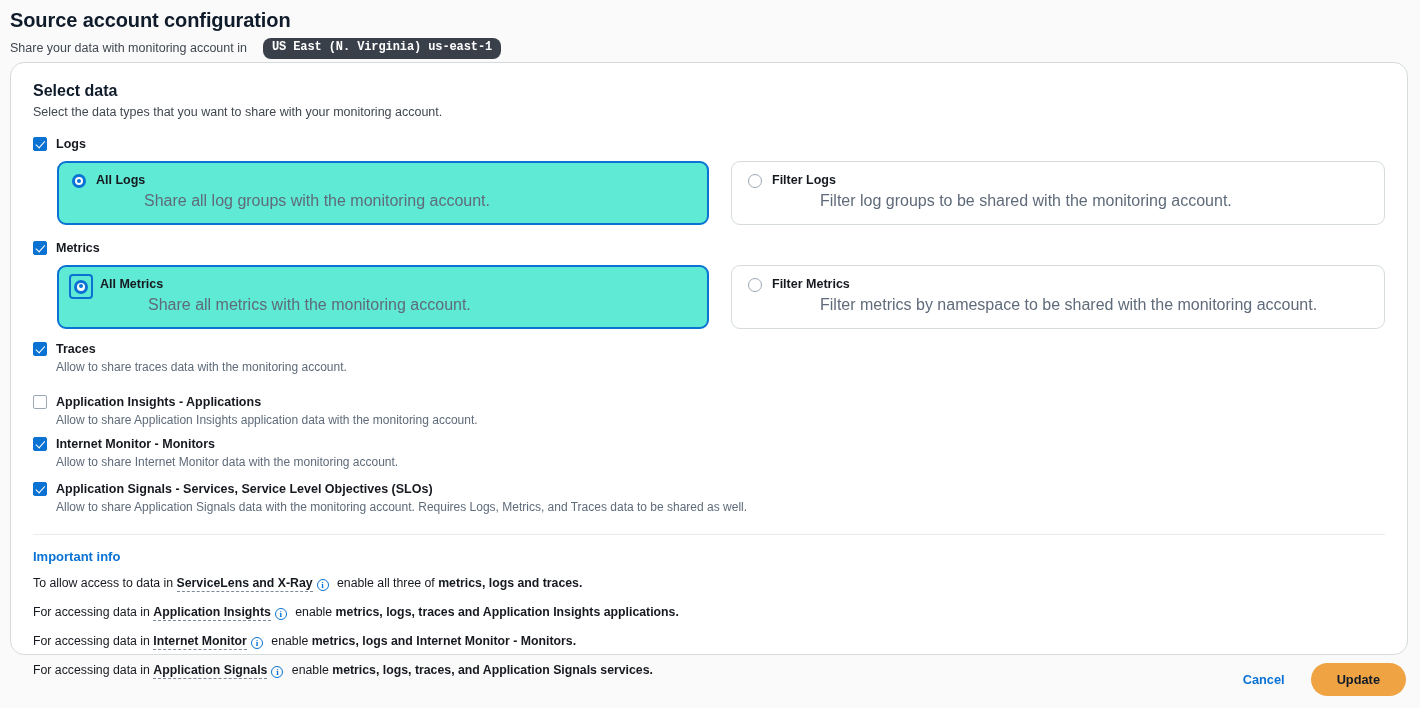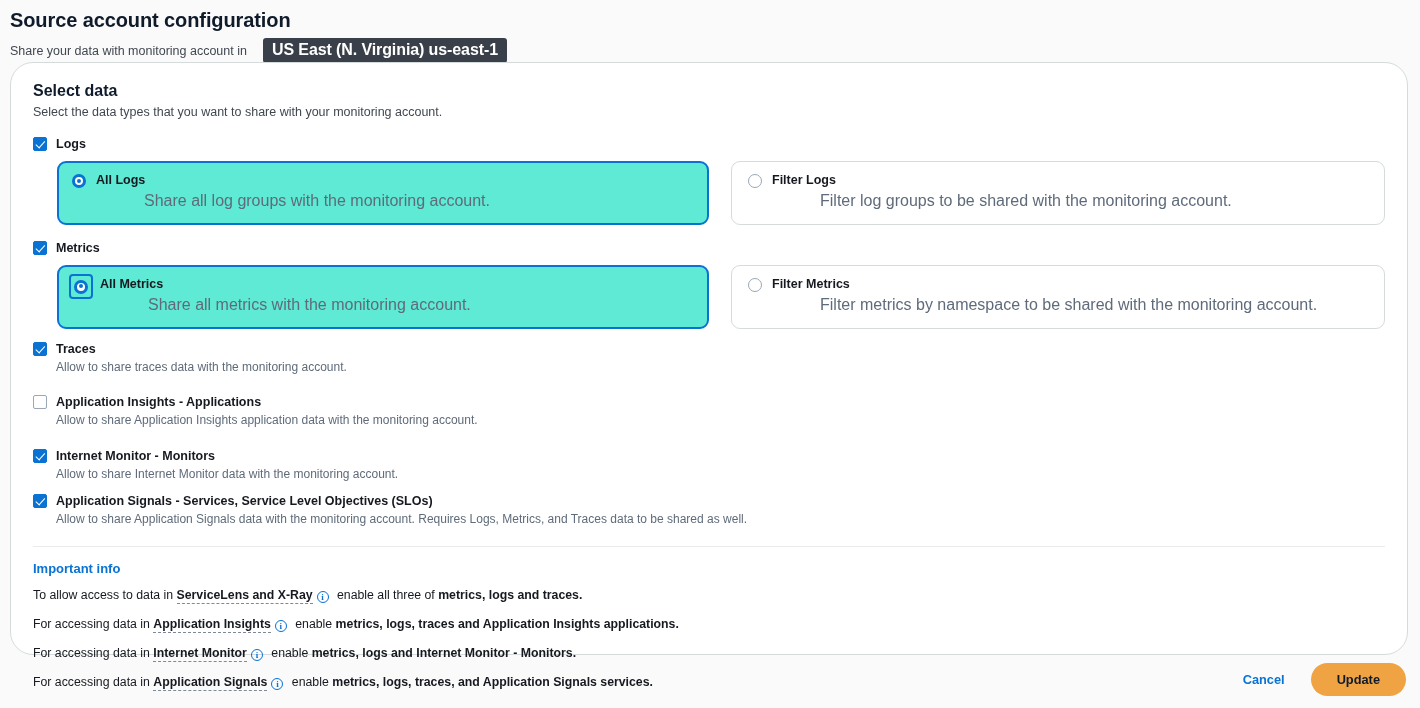--- a/index.html
+++ b/index.html
@@ -19,32 +19,32 @@
     font-size: 20px; font-weight: bold; letter-spacing: -0.1px;
     color: #0f1b2a; margin: 0 0 6px 0; line-height: 1.2;
   }
   .subtitle-row {
     display: flex; align-items: center; gap: 16px;
     font-size: 12.5px; color: #414750;
   }
   .region-badge {
     display: inline-block;
     background: #3a4049; color: #ffffff;
-    font-size: 16px; font-weight: bold;
-    padding: 3px 9px 4px 9px; border-radius: 3px;
-    line-height: 1.15; letter-spacing: -0.1px;
+    font-size: 12px; font-weight: bold;
+    padding: 3px 9px 4px 9px; border-radius: 8px;
+    line-height: 1.15; letter-spacing: -0.1px; font-family: Liberation Mono, monospace;
   }
 
   
   .card {
     position: absolute; left: 10px; top: 62px;
     width: 1398px; height: 593px;
     background: #ffffff;
     border: 1px solid #d5dbdb;
-    border-radius: 23px;
+    border-radius: 14px;
     padding: 18px 22px 0 22px;
   }
   .card-title {
     font-size: 16px; font-weight: bold; color: #0f1b2a;
     margin: 0 0 4px 0; line-height: 1.25;
   }
   .card-desc { font-size: 12.5px; color: #414750; margin: 0 0 18px 0; }
 
   
   .cb-row { display: flex; align-items: flex-start; gap: 9px; }
@@ -209,21 +209,21 @@
     <div class="rows">
 
       <div style="margin-bottom:20px;">
         <div class="cb-row">
           <span class="checkbox checked"></span>
           <span class="cb-label">Traces</span>
         </div>
         <div class="cb-desc">Allow to share traces data with the monitoring account.</div>
       </div>
 
-      <div style="margin-bottom:20px;">
+      <div style="margin-bottom:8px;">
         <div class="cb-row">
           <span class="checkbox unchecked"></span>
           <span class="cb-label">Application Insights - Applications</span>
         </div>
         <div class="cb-desc">Allow to share Application Insights application data with the monitoring account.</div>
       </div>
 
       <div style="margin-bottom:12px;">
         <div class="cb-row">
           <span class="checkbox checked"></span>

